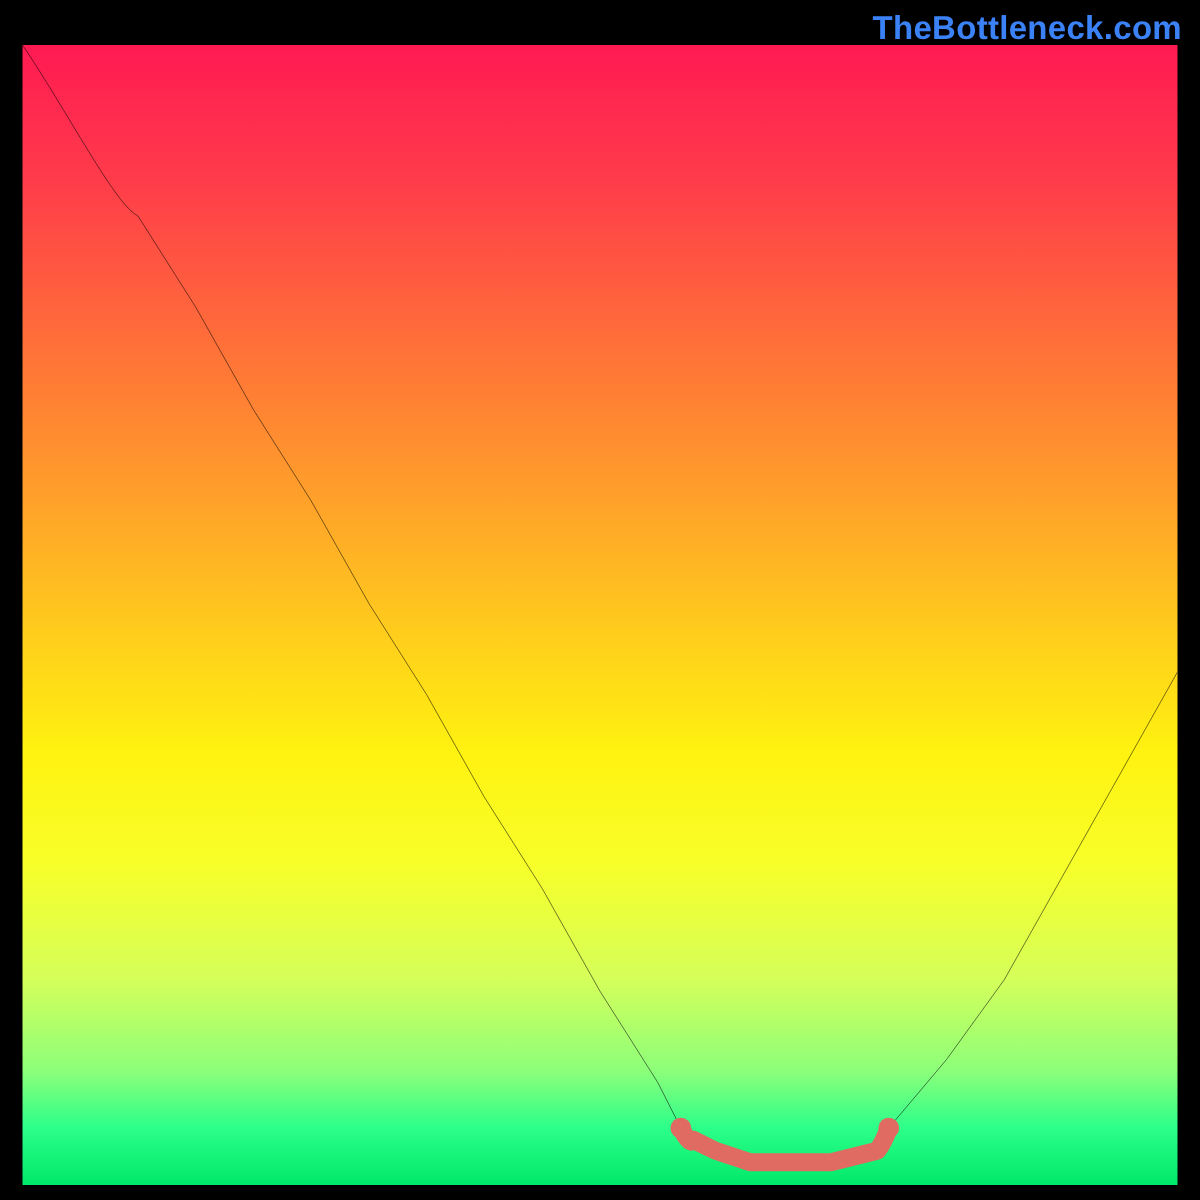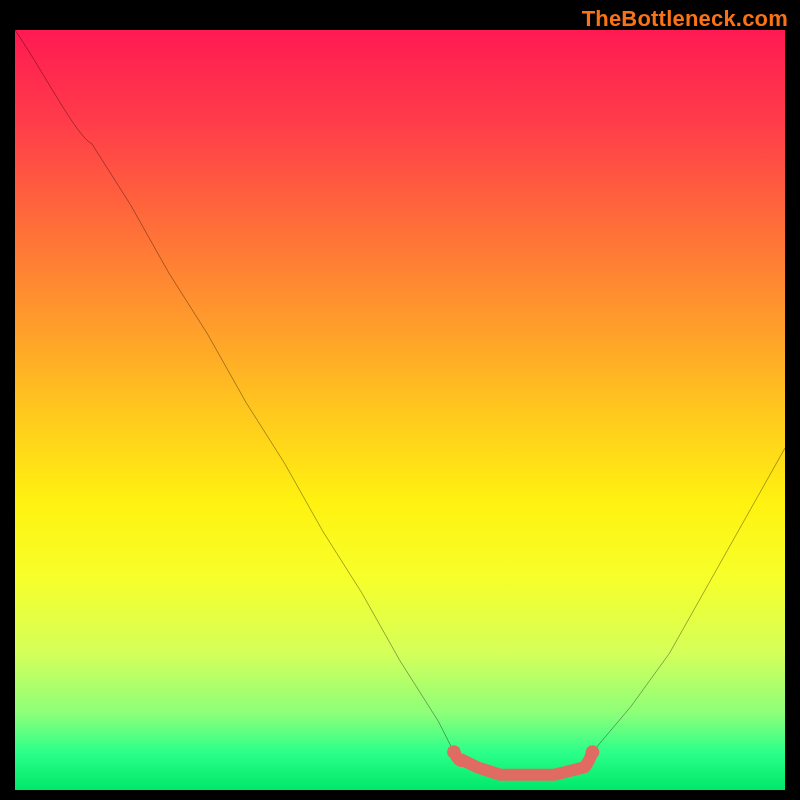--- a/index.html
+++ b/index.html
@@ -5,21 +5,21 @@
   * { margin: 0; padding: 0; box-sizing: border-box; }
   html, body { width: 800px; height: 800px; background: #000; overflow: hidden; }
   .container { position: relative; width: 800px; height: 800px; background: #000; }
   .watermark {
     position: absolute;
     top: 6px;
     right: 12px;
     font-family: Arial, Helvetica, sans-serif;
     font-size: 22px;
     font-weight: 700;
-    color: #f97316;
+    color: #3b82f6;
     letter-spacing: 0.2px;
   }
   .plot {
     position: absolute;
     top: 30px;
     left: 15px;
     width: 770px;
     height: 760px;
   }
   .gradient {

